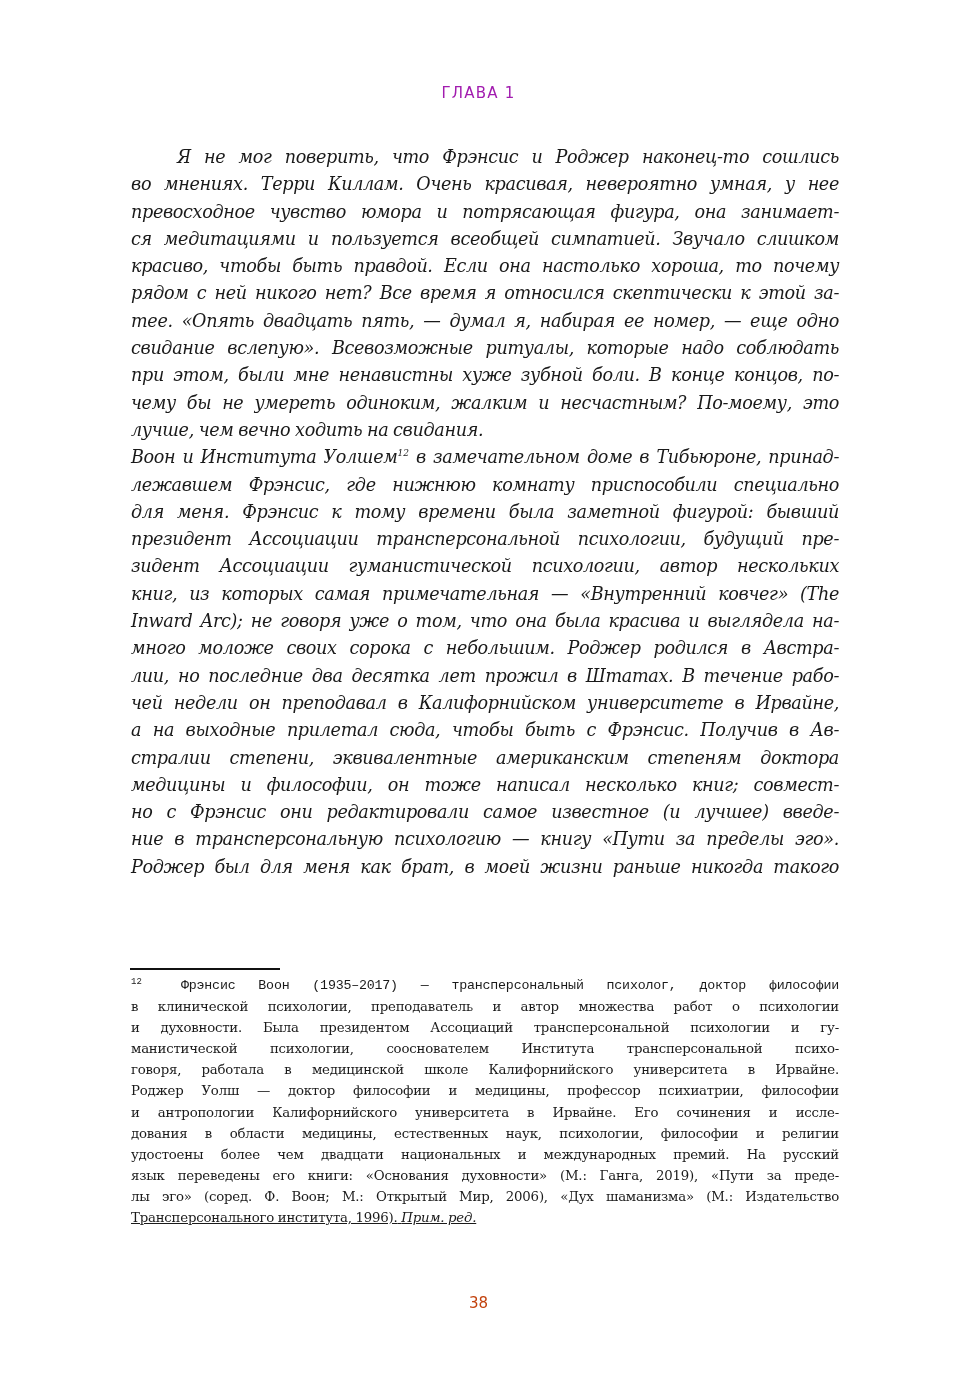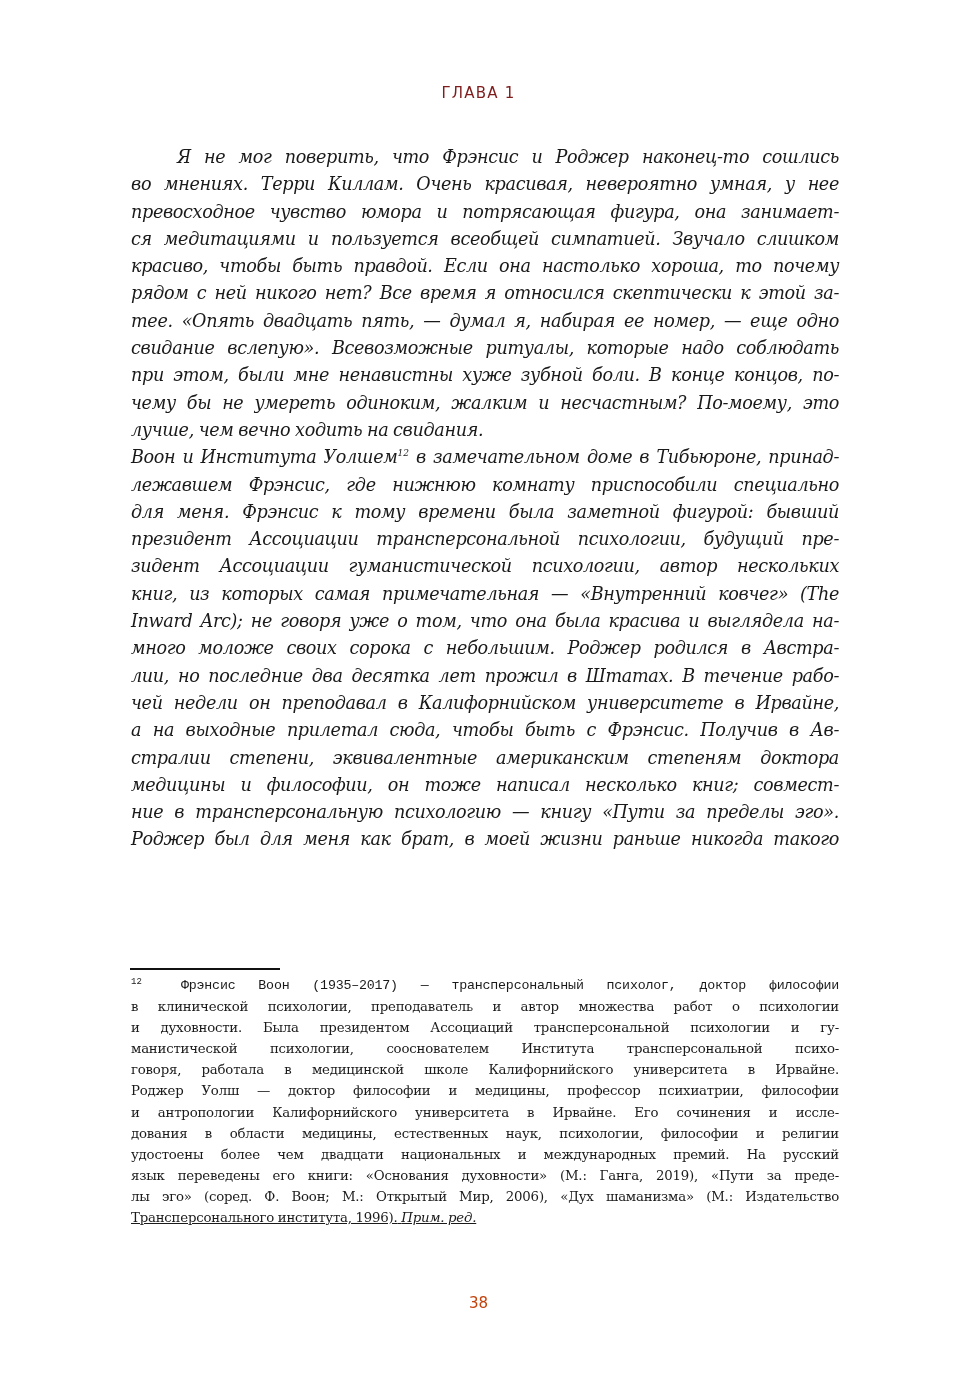--- a/index.html
+++ b/index.html
@@ -17,21 +17,21 @@
     }
     .running-head {
       position: absolute;
       top: 84px;
       left: 0;
       width: 957px;
       text-align: center;
       font-family: "DejaVu Sans", "Liberation Sans", sans-serif;
       font-size: 15px;
       letter-spacing: 1.2px;
-      color: #7f1d1d;
+      color: #a21caf;
     }
     .body-text {
       position: absolute;
       left: 131px;
       top: 144px;
       width: 708px;
     }
     .line {
       display: block;
       height: 27.3px;
@@ -129,20 +129,21 @@
     <span class="line">президент Ассоциации трансперсональной психологии, будущий пре-</span>
     <span class="line">зидент Ассоциации гуманистической психологии, автор нескольких</span>
     <span class="line">книг, из которых самая примечательная — «Внутренний ковчег» (The</span>
     <span class="line">Inward Arc); не говоря уже о том, что она была красива и выглядела на-</span>
     <span class="line">много моложе своих сорока с небольшим. Роджер родился в Австра-</span>
     <span class="line">лии, но последние два десятка лет прожил в Штатах. В течение рабо-</span>
     <span class="line">чей недели он преподавал в Калифорнийском университете в Ирвайне,</span>
     <span class="line">а на выходные прилетал сюда, чтобы быть с Фрэнсис. Получив в Ав-</span>
     <span class="line">стралии степени, эквивалентные американским степеням доктора</span>
     <span class="line">медицины и философии, он тоже написал несколько книг; совмест-</span>
+    <span class="line">но с Фрэнсис они редактировали самое известное (и лучшее) введе-</span>
     <span class="line">ние в трансперсональную психологию — книгу «Пути за пределы эго».</span>
     <span class="line">Роджер был для меня как брат, в моей жизни раньше никогда такого</span>
   </div>
 </div>
 
 <div class="fn-rule"></div>
 
 <div class="footnote">
   <span class="fn-line first"><span class="fn-num">12</span><span>Фрэнсис Воон (1935–2017) — трансперсональный психолог, доктор философии</span></span>
   <span class="fn-line">в клинической психологии, преподаватель и автор множества работ о психологии</span>

